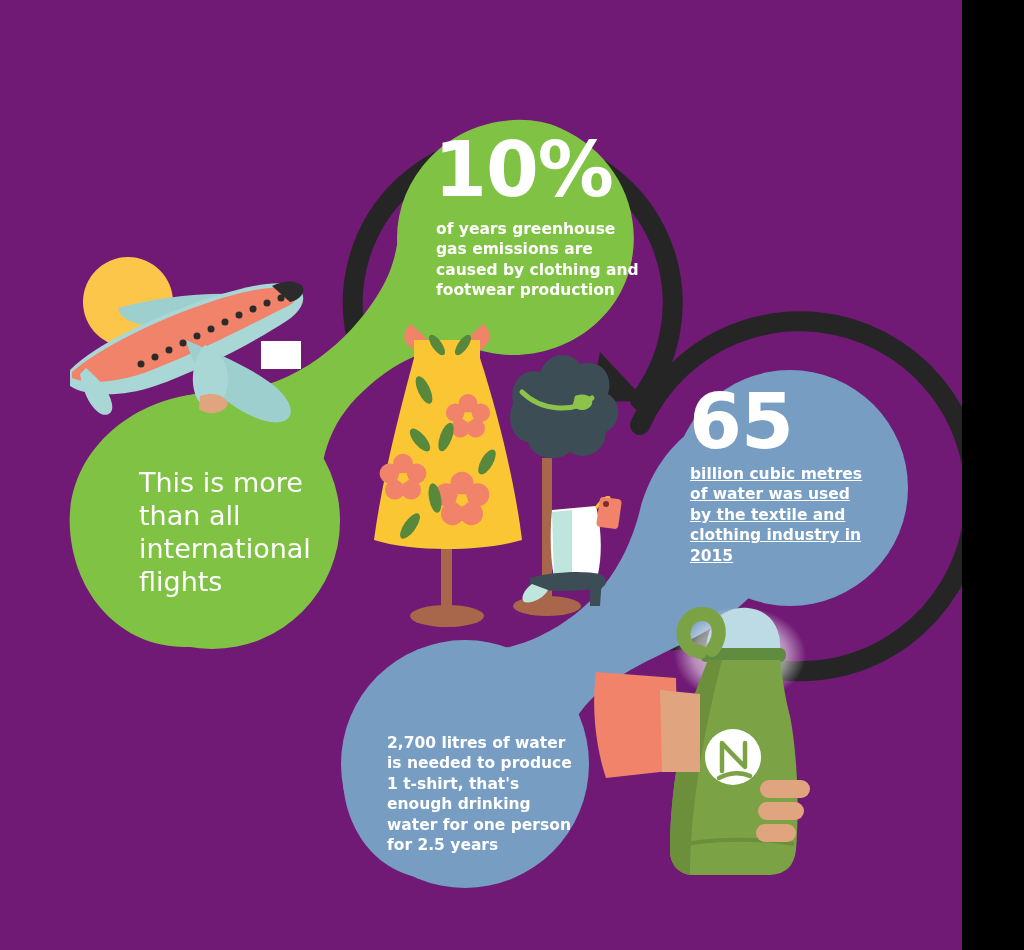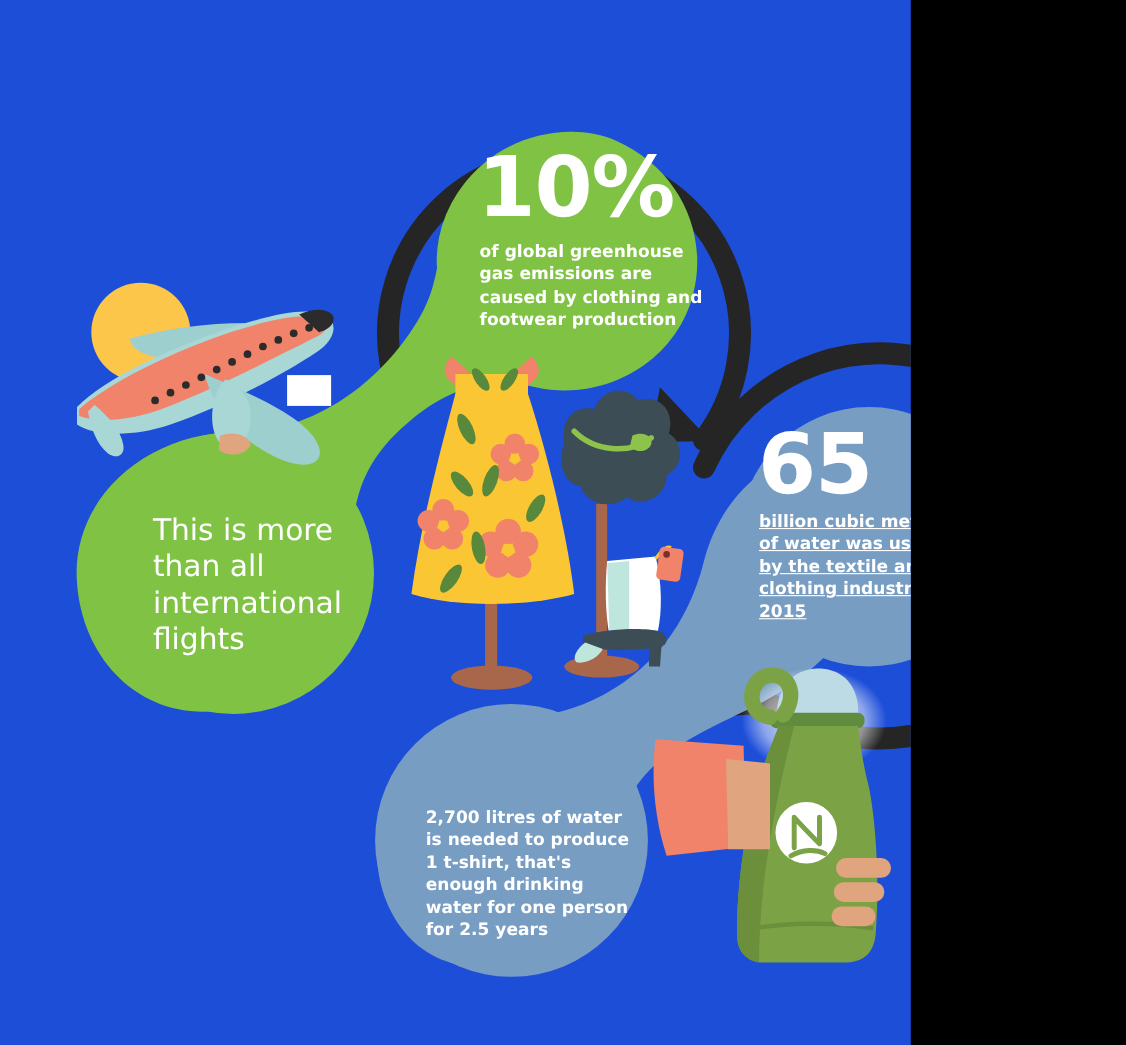--- a/index.html
+++ b/index.html
@@ -6,23 +6,23 @@
   html, body {
     margin: 0;
     padding: 0;
     background: #000000;
   }
   body {
     font-family: "DejaVu Sans", "Liberation Sans", sans-serif;
   }
   #stage {
     position: relative;
-    width: 828px;
+    width: 962px;
     height: 950px;
-    background: #1d4ed8;
+    background: #701a75;
     overflow: hidden;
   }
   #art {
     position: absolute;
     left: 0;
     top: 0;
     width: 1024px;
     height: 950px;
   }
   
@@ -267,21 +267,21 @@
       <g fill="#e0a57e">
         <rect x="760" y="780" width="50" height="18" rx="9"></rect>
         <rect x="758" y="802" width="46" height="18" rx="9"></rect>
         <rect x="756" y="824" width="40" height="18" rx="9"></rect>
       </g>
     </g>
   </svg>
 
   <div class="txt bigstat" id="stat-10">10%</div>
 
-  <div class="txt body" id="desc-10">of global greenhouse gas emissions are caused by clothing and footwear production</div>
+  <div class="txt body" id="desc-10">of years greenhouse gas emissions are caused by clothing and footwear production</div>
 
   <div class="txt headline" id="headline-left">This is more than all international flights</div>
 
   <div class="txt bigstat" id="stat-79">65</div>
 
   <div class="txt body" id="desc-79">billion cubic metres of water was used by the textile and clothing industry in 2015</div>
 
   <div class="txt body" id="desc-2700">2,700 litres of water is needed to produce 1 t-shirt, that's enough drinking water for one person for 2.5 years</div>
 
 </div>

